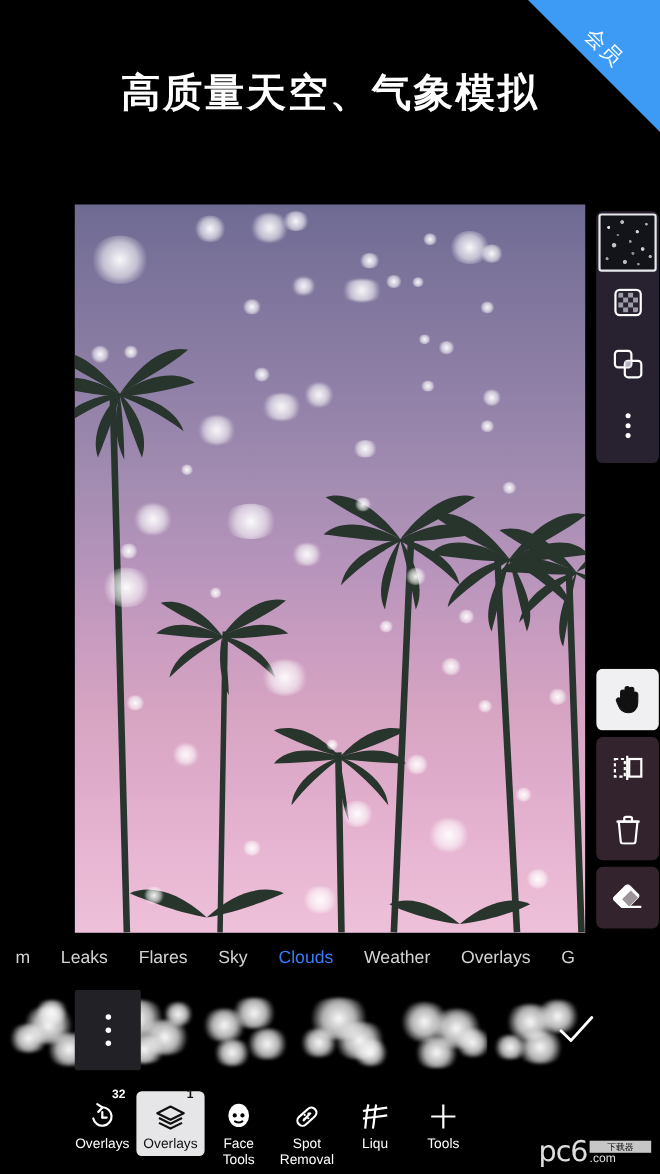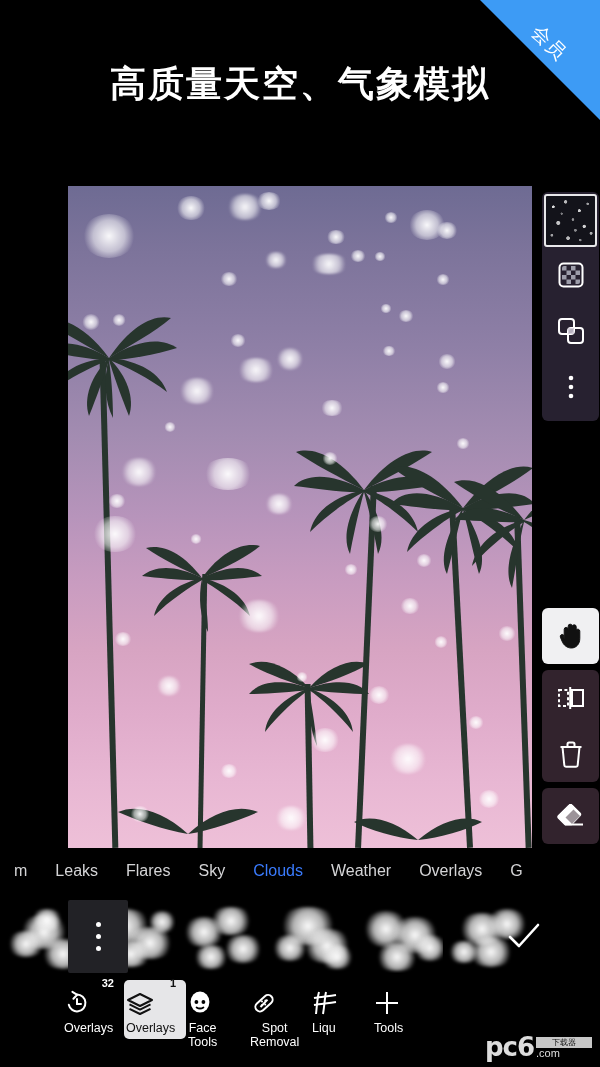--- a/index.html
+++ b/index.html
@@ -143,41 +143,41 @@
   #bottombar{
     position:absolute; left:0; bottom:0; width:600px; height:91px;
     background:#000; overflow:hidden;
   }
   #bbinner{
     position:absolute; left:62px; top:4px;
     display:flex; align-items:flex-start; gap:0;
   }
   .bitem{
     width:62px; min-width:62px; padding:6px 2px 4px;
-    display:flex; flex-direction:column; align-items:flex-start;
-    color:#fff; cursor:pointer; position:relative; border-radius:5px;
+    display:flex; flex-direction:column; align-items:center;
+    color:#fff; cursor:pointer; position:relative; border-radius:5px;margin-top:12px;
   }
   .bitem .ic{ height:30px; display:flex; align-items:flex-end; justify-content:center; position:relative; }
   .bitem .lb{ font-size:12.5px; line-height:14px; text-align:center; margin-top:5px; white-space:pre-line; }
   .bitem .badge{
     position:absolute; top:-2px; right:10px;
     font-size:11px; color:#fff; font-weight:700; line-height:1;
   }
   .bitem.active{ background:#e6e6e8; color:#111; }
   .bitem.active svg{ stroke:#111; fill:none; }
   .bitem.active .badge{ color:#111; }
 
   
   #watermark{
     position:absolute; right:8px; bottom:8px;
     display:flex; align-items:flex-end; gap:2px; opacity:.92;
   }
   #watermark .pc6{
     font-family:"DejaVu Sans","Liberation Sans",sans-serif;
-    font-size:26px; font-weight:700; color:#f0f0f0; letter-spacing:-1px; line-height:24px;
+    font-size:26px; font-weight:400; color:#f0f0f0; letter-spacing:-1px; line-height:24px;
   }
   #watermark .sub{ display:flex; flex-direction:column; align-items:flex-start; }
   #watermark .box{
     background:#d8d8d8; color:#111; font-size:8px; padding:1px 16px; line-height:9px;
     font-family:"DejaVu Sans",sans-serif;
   }
   #watermark .dotcom{ font-size:11px; color:#f0f0f0; line-height:11px; }
 </style>
 </head>
 <body>

